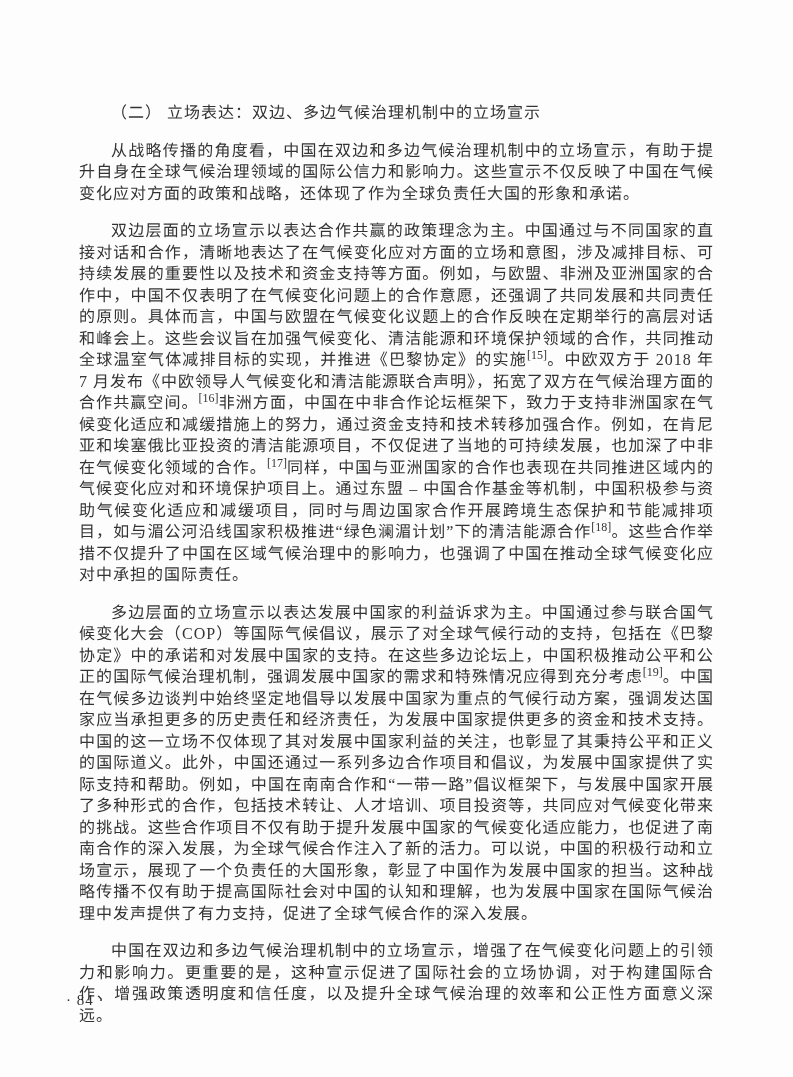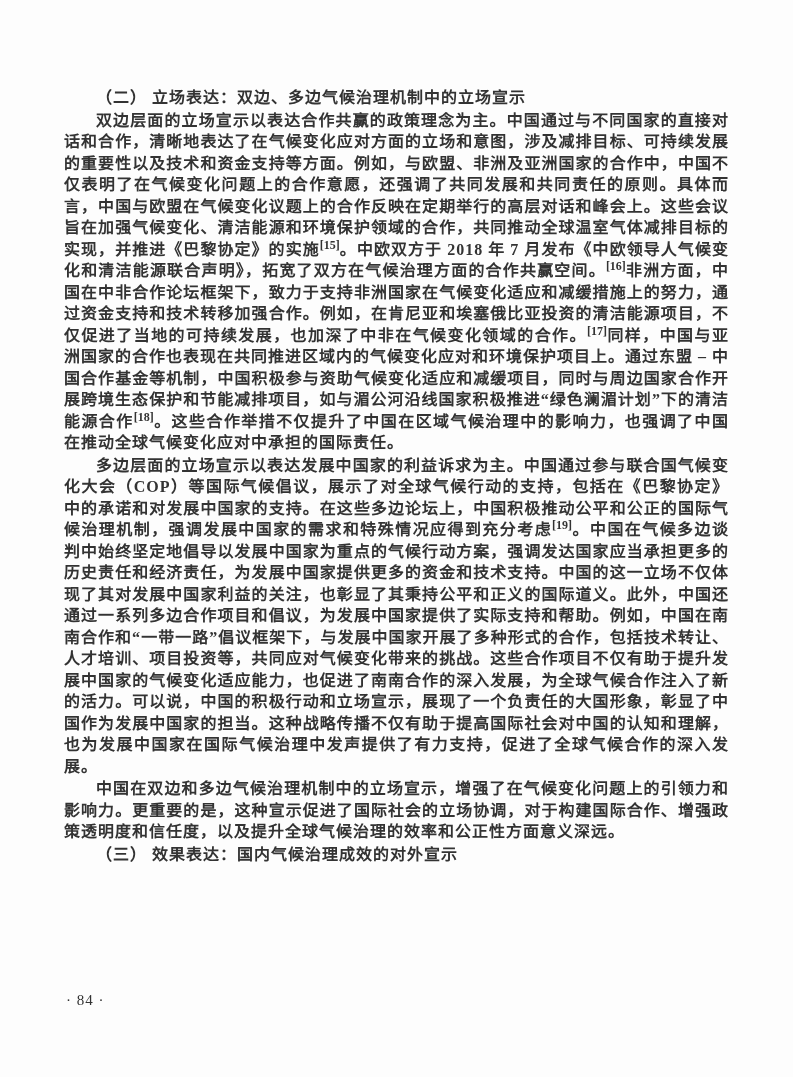--- a/index.html
+++ b/index.html
@@ -22,24 +22,24 @@
     left: 63px;
     top: 86px;
     width: 667px;
     font-size: 16px;
     line-height: 21.5px;
     letter-spacing: 1px;
     text-align: justify;
   }
   .body-text p,
   .body-text h3 {
-    margin: 1px;
+    margin: 16px;
     padding: 0;
     font-size: 16px;
-    font-weight: bold;
+    font-weight: normal;
     text-indent: 2em;
   }
   sup.fn {
     font-size: 12px;
     line-height: 0;
     vertical-align: super;
     letter-spacing: 0;
   }
   .page-number {
     position: absolute;
@@ -49,19 +49,19 @@
     letter-spacing: 1px;
     color: #333333;
   }
 </style>
 </head>
 <body>
 
 <div class="page">
   <div class="body-text">
     <h3>（二） 立场表达：双边、多边气候治理机制中的立场宣示</h3>
+    <p>从战略传播的角度看，中国在双边和多边气候治理机制中的立场宣示，有助于提升自身在全球气候治理领域的国际公信力和影响力。这些宣示不仅反映了中国在气候变化应对方面的政策和战略，还体现了作为全球负责任大国的形象和承诺。</p>
     <p>双边层面的立场宣示以表达合作共赢的政策理念为主。中国通过与不同国家的直接对话和合作，清晰地表达了在气候变化应对方面的立场和意图，涉及减排目标、可持续发展的重要性以及技术和资金支持等方面。例如，与欧盟、非洲及亚洲国家的合作中，中国不仅表明了在气候变化问题上的合作意愿，还强调了共同发展和共同责任的原则。具体而言，中国与欧盟在气候变化议题上的合作反映在定期举行的高层对话和峰会上。这些会议旨在加强气候变化、清洁能源和环境保护领域的合作，共同推动全球温室气体减排目标的实现，并推进《巴黎协定》的实施<sup class="fn">[15]</sup>。中欧双方于 2018 年 7 月发布《中欧领导人气候变化和清洁能源联合声明》，拓宽了双方在气候治理方面的合作共赢空间。<sup class="fn">[16]</sup>非洲方面，中国在中非合作论坛框架下，致力于支持非洲国家在气候变化适应和减缓措施上的努力，通过资金支持和技术转移加强合作。例如，在肯尼亚和埃塞俄比亚投资的清洁能源项目，不仅促进了当地的可持续发展，也加深了中非在气候变化领域的合作。<sup class="fn">[17]</sup>同样，中国与亚洲国家的合作也表现在共同推进区域内的气候变化应对和环境保护项目上。通过东盟 – 中国合作基金等机制，中国积极参与资助气候变化适应和减缓项目，同时与周边国家合作开展跨境生态保护和节能减排项目，如与湄公河沿线国家积极推进“绿色澜湄计划”下的清洁能源合作<sup class="fn">[18]</sup>。这些合作举措不仅提升了中国在区域气候治理中的影响力，也强调了中国在推动全球气候变化应对中承担的国际责任。</p>
     <p>多边层面的立场宣示以表达发展中国家的利益诉求为主。中国通过参与联合国气候变化大会（COP）等国际气候倡议，展示了对全球气候行动的支持，包括在《巴黎协定》中的承诺和对发展中国家的支持。在这些多边论坛上，中国积极推动公平和公正的国际气候治理机制，强调发展中国家的需求和特殊情况应得到充分考虑<sup class="fn">[19]</sup>。中国在气候多边谈判中始终坚定地倡导以发展中国家为重点的气候行动方案，强调发达国家应当承担更多的历史责任和经济责任，为发展中国家提供更多的资金和技术支持。中国的这一立场不仅体现了其对发展中国家利益的关注，也彰显了其秉持公平和正义的国际道义。此外，中国还通过一系列多边合作项目和倡议，为发展中国家提供了实际支持和帮助。例如，中国在南南合作和“一带一路”倡议框架下，与发展中国家开展了多种形式的合作，包括技术转让、人才培训、项目投资等，共同应对气候变化带来的挑战。这些合作项目不仅有助于提升发展中国家的气候变化适应能力，也促进了南南合作的深入发展，为全球气候合作注入了新的活力。可以说，中国的积极行动和立场宣示，展现了一个负责任的大国形象，彰显了中国作为发展中国家的担当。这种战略传播不仅有助于提高国际社会对中国的认知和理解，也为发展中国家在国际气候治理中发声提供了有力支持，促进了全球气候合作的深入发展。</p>
     <p>中国在双边和多边气候治理机制中的立场宣示，增强了在气候变化问题上的引领力和影响力。更重要的是，这种宣示促进了国际社会的立场协调，对于构建国际合作、增强政策透明度和信任度，以及提升全球气候治理的效率和公正性方面意义深远。</p>
-    <h3>（三） 效果表达：国内气候治理成效的对外宣示</h3>
   </div>
   <div class="page-number">· 84 ·</div>
 </div>
 
 </body></html>

